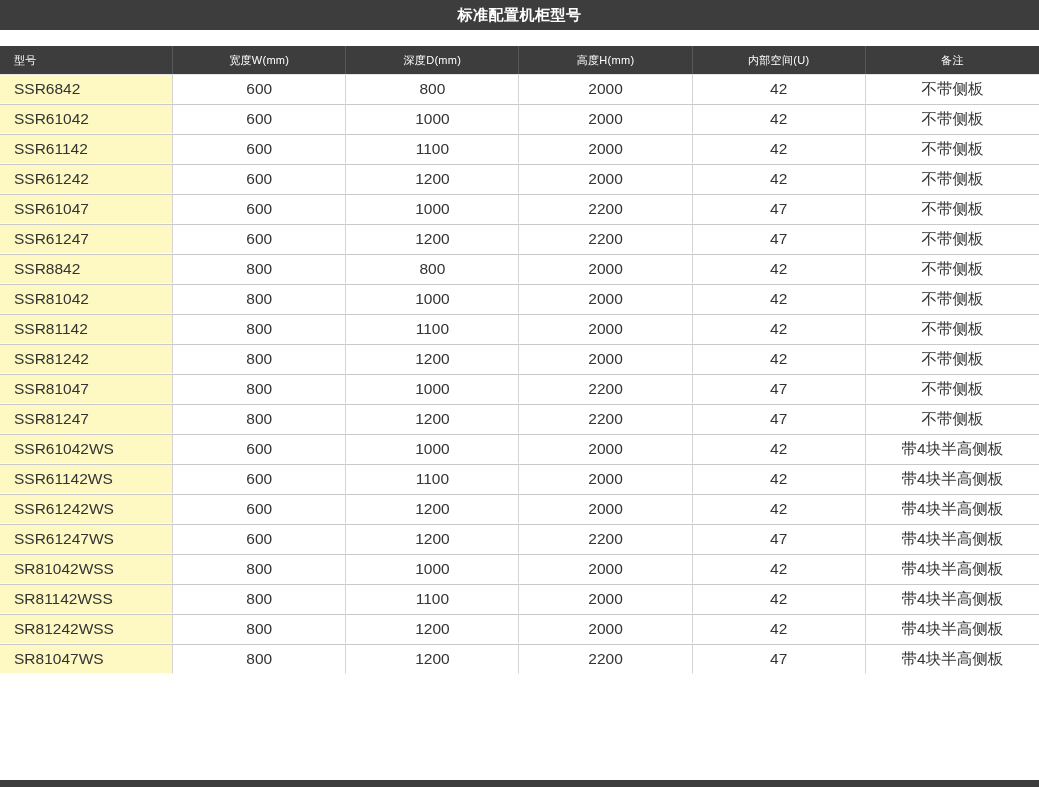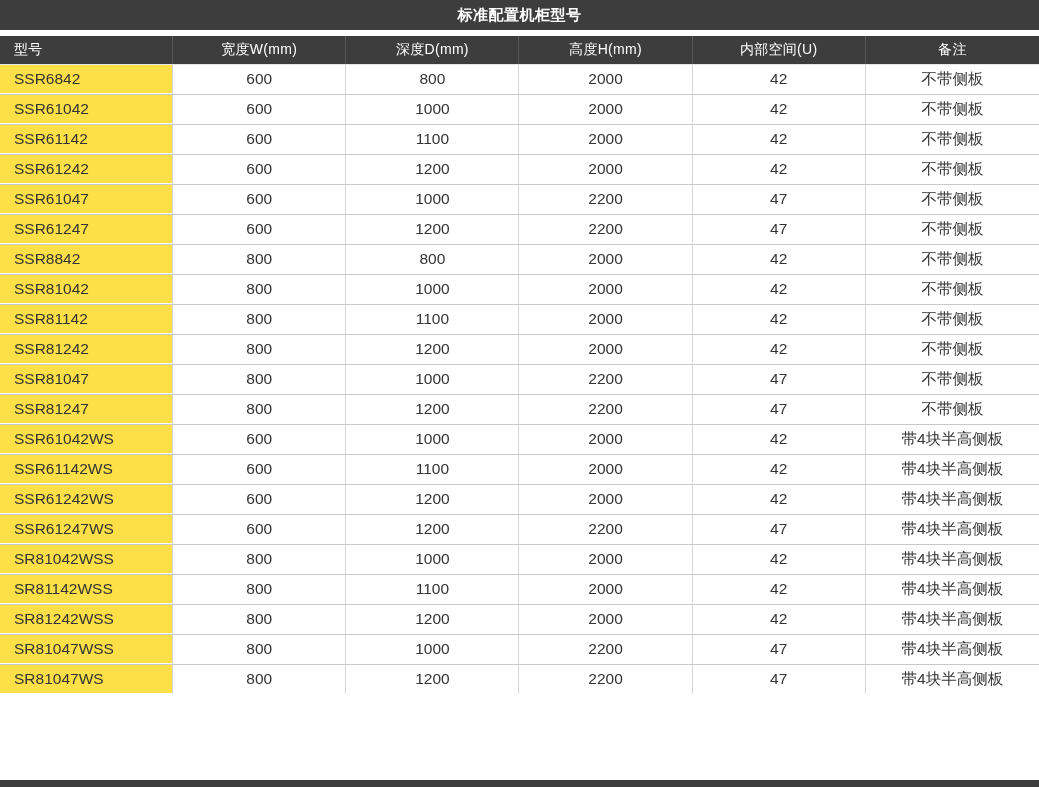--- a/index.html
+++ b/index.html
@@ -18,34 +18,34 @@
   }
   .title-bar {
     height: 30px;
     background: #3d3d3d;
     color: #ffffff;
     font-size: 15px;
     font-weight: 600;
     display: flex;
     align-items: center;
     justify-content: center;
-    margin-bottom: 6px;
+    margin-bottom: 16px;
     letter-spacing: 0.5px;
   }
   table.spec-table {
     width: 1039px;
     table-layout: fixed;
     border-collapse: separate;
     border-spacing: 0;
   }
   .spec-table th {
     height: 28px;
     background: #3d3d3d;
     color: #ffffff;
-    font-size: 14px;
+    font-size: 11px;
     font-weight: 400;
     text-align: center;
     vertical-align: middle;
     padding: 0;
     border-right: 1px solid #585858;
     letter-spacing: 0.3px;
   }
   .spec-table th:last-child { border-right: none; }
   .spec-table th.model-col {
     text-align: left;
@@ -61,21 +61,21 @@
     background: #ffffff;
     border-top: 1px solid #c9c9c9;
     border-bottom: 1px solid #ffffff;
     border-right: 1px solid #d4d4d4;
     white-space: nowrap;
     overflow: hidden;
   }
   .spec-table td:last-child { border-right: none; }
   .spec-table tbody tr:first-child td { border-top-color: #e6e6e6; }
   .spec-table td.model-col {
-    background: #fde047;
+    background: #fef9c3;
     text-align: left;
     padding-left: 14px;
   }
   .bottom-bar {
     height: 7px;
     background: #3d3d3d;
     margin-top: auto;
   }
 </style>
 </head>
@@ -243,28 +243,20 @@
         </tr>
         <tr>
           <td class="model-col">SR81242WSS</td>
           <td>800</td>
           <td>1200</td>
           <td>2000</td>
           <td>42</td>
           <td>带4块半高侧板</td>
         </tr>
         <tr>
-          <td class="model-col">SR81047WSS</td>
-          <td>800</td>
-          <td>1000</td>
-          <td>2200</td>
-          <td>47</td>
-          <td>带4块半高侧板</td>
-        </tr>
-        <tr>
           <td class="model-col">SR81047WS</td>
           <td>800</td>
           <td>1200</td>
           <td>2200</td>
           <td>47</td>
           <td>带4块半高侧板</td>
         </tr>
       </tbody>
   </table>
 

